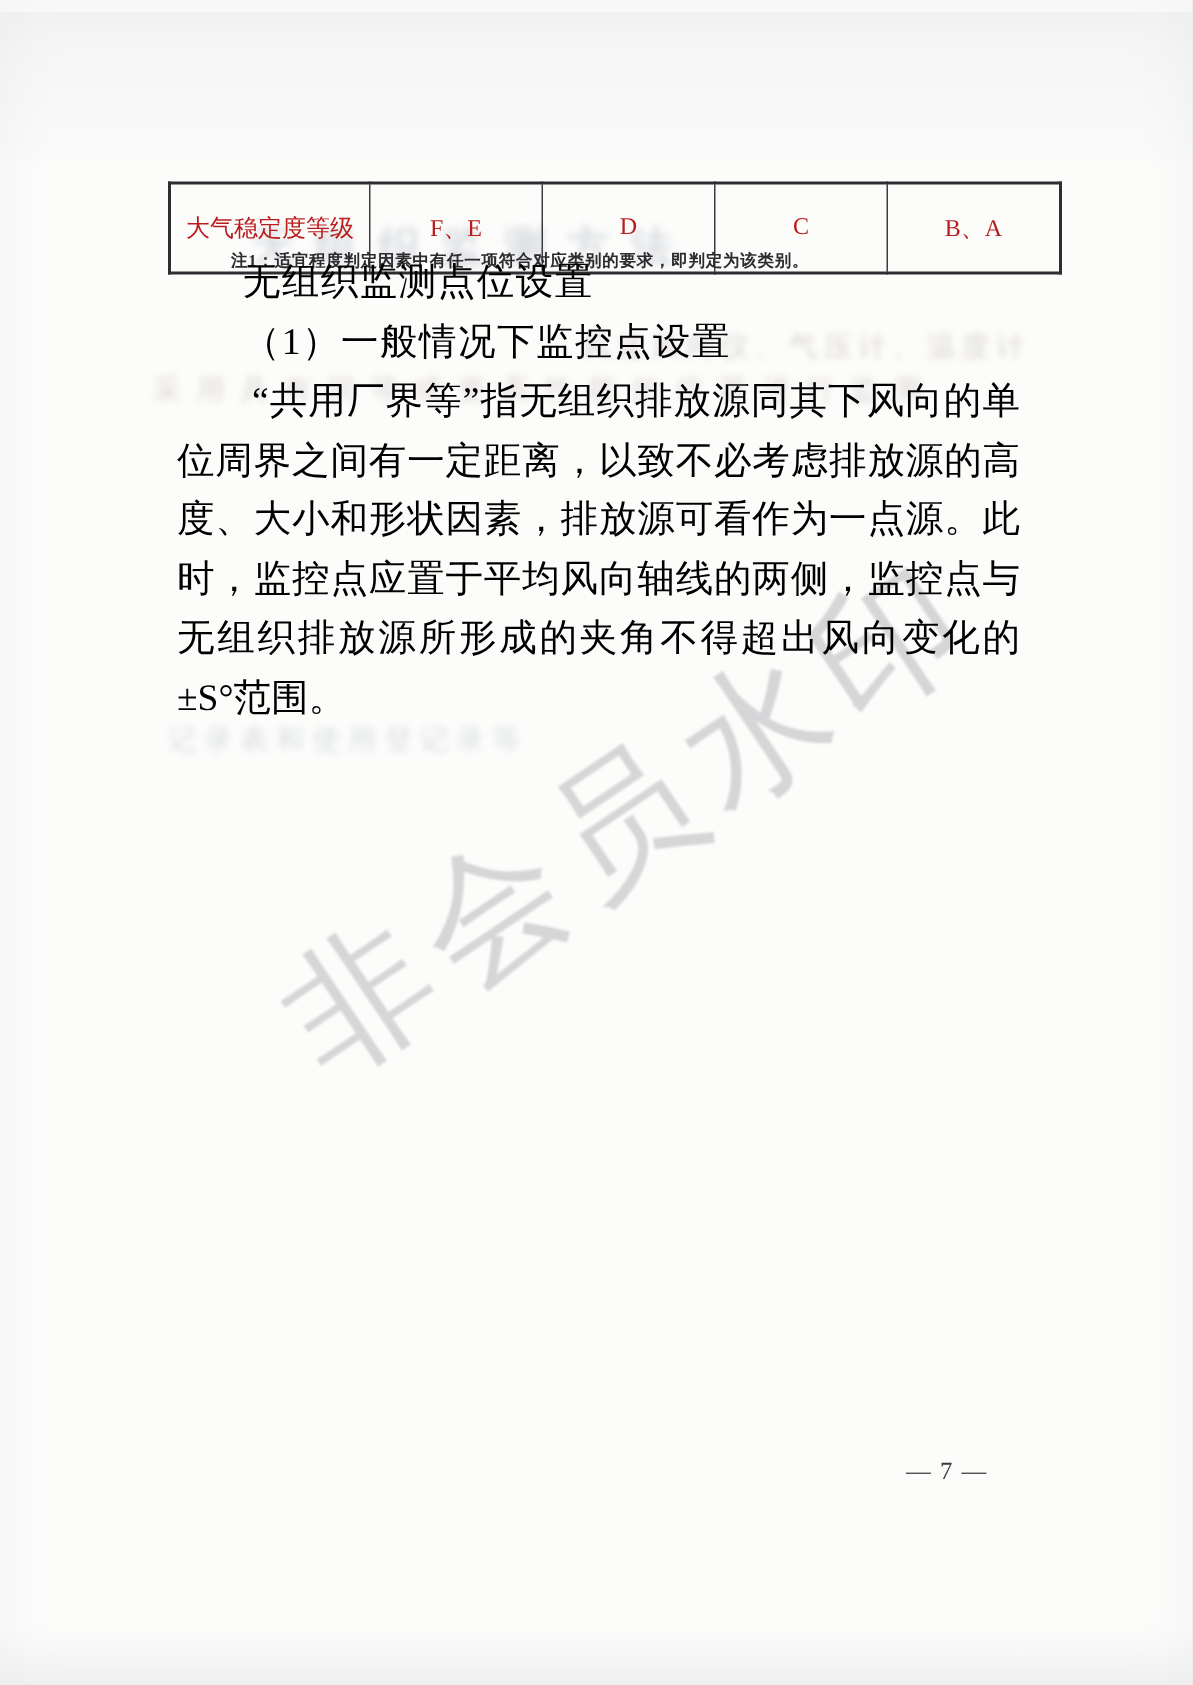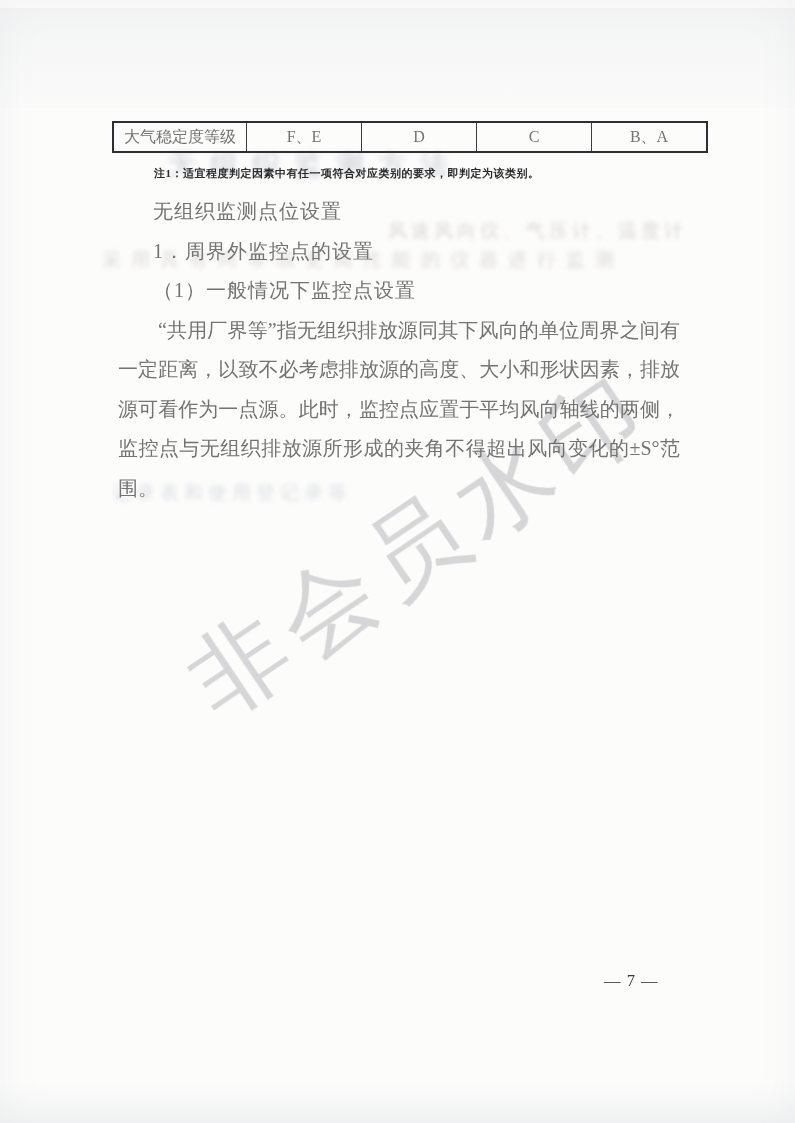--- a/index.html
+++ b/index.html
@@ -18,40 +18,40 @@
     background:linear-gradient(180deg,rgba(170,176,190,0.10),rgba(170,176,190,0.02));pointer-events:none;}
   .scan-tint-bottom{position:absolute;left:0;bottom:0;width:795px;height:40px;
     background:linear-gradient(0deg,rgba(170,176,190,0.10),rgba(170,176,190,0));pointer-events:none;}
 
   
   .tbl{position:absolute;left:112px;top:121px;border-collapse:collapse;table-layout:fixed;}
   .tbl td{
     border:1.6px solid #3c3c40;
     height:26px;
     text-align:center;vertical-align:middle;
-    font-size:16px;color:#737373;
-    padding:1px 2px;white-space:nowrap;
+    font-size:16px;color:#b91c1c;
+    padding:16px 2px;white-space:nowrap;
   }
   .tbl{border:2.5px solid #2e2e32;}
   .tbl .c0{width:128px;}
   .tbl .c1,.tbl .c2,.tbl .c3,.tbl .c4{width:110px;}
 
   
   .note{
     position:absolute;left:118px;top:166px;width:566px;
     font-size:11px;font-weight:bold;color:#2c2c2e;
     text-indent:36px;letter-spacing:0.5px;white-space:nowrap;
   }
 
   
   .content{
-    position:absolute;left:118px;top:192px;width:562px;
-    font-size:20px;line-height:39.5px;
+    position:absolute;left:118px;top:169px;width:562px;
+    font-size:25px;line-height:39.5px;
     text-align:justify;text-justify:inter-character;
-    color:#737373;
+    color:#000000;
   }
   .content p{margin:0;text-indent:2em;}
   .content p.hd{text-indent:1.75em;letter-spacing:1px;}
 
   
   .watermark{
     position:absolute;left:85px;top:480px;width:670px;height:130px;
     transform:rotate(-34deg);
     font-size:96px;line-height:130px;text-align:center;
     color:rgba(152,153,158,0.38);
@@ -101,20 +101,19 @@
         <td class="c3">C</td>
         <td class="c4">B、A</td>
       </tr>
     </tbody>
   </table>
 
   <div class="note">注1：适宜程度判定因素中有任一项符合对应类别的要求，即判定为该类别。</div>
 
   <div class="content">
     <p class="hd">无组织监测点位设置</p>
-    <p class="hd">1．周界外监控点的设置</p>
     <p class="hd">（1）一般情况下监控点设置</p>
     <p>“共用厂界等”指无组织排放源同其下风向的单位周界之间有一定距离，以致不必考虑排放源的高度、大小和形状因素，排放源可看作为一点源。此时，监控点应置于平均风向轴线的两侧，监控点与无组织排放源所形成的夹角不得超出风向变化的±S°范围。</p>
   </div>
 
   <div class="pagenum">— 7 —</div>
 
 </div>
 
 </body></html>

